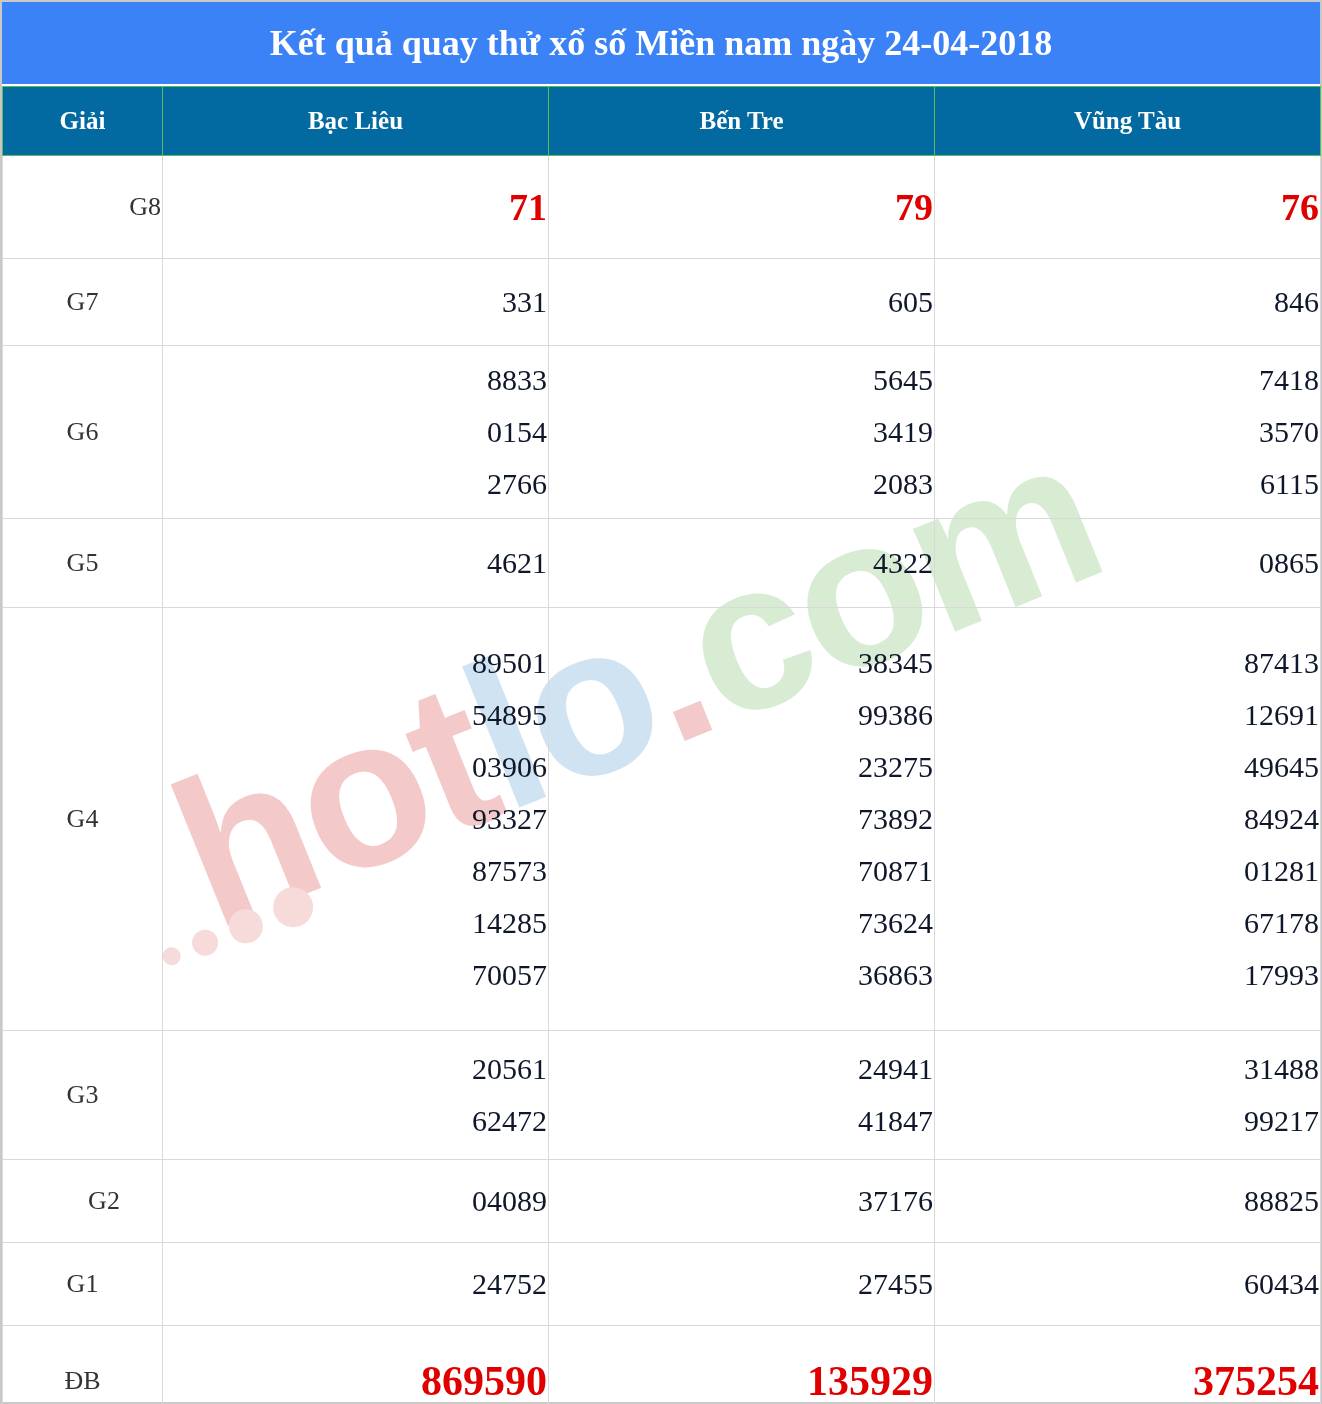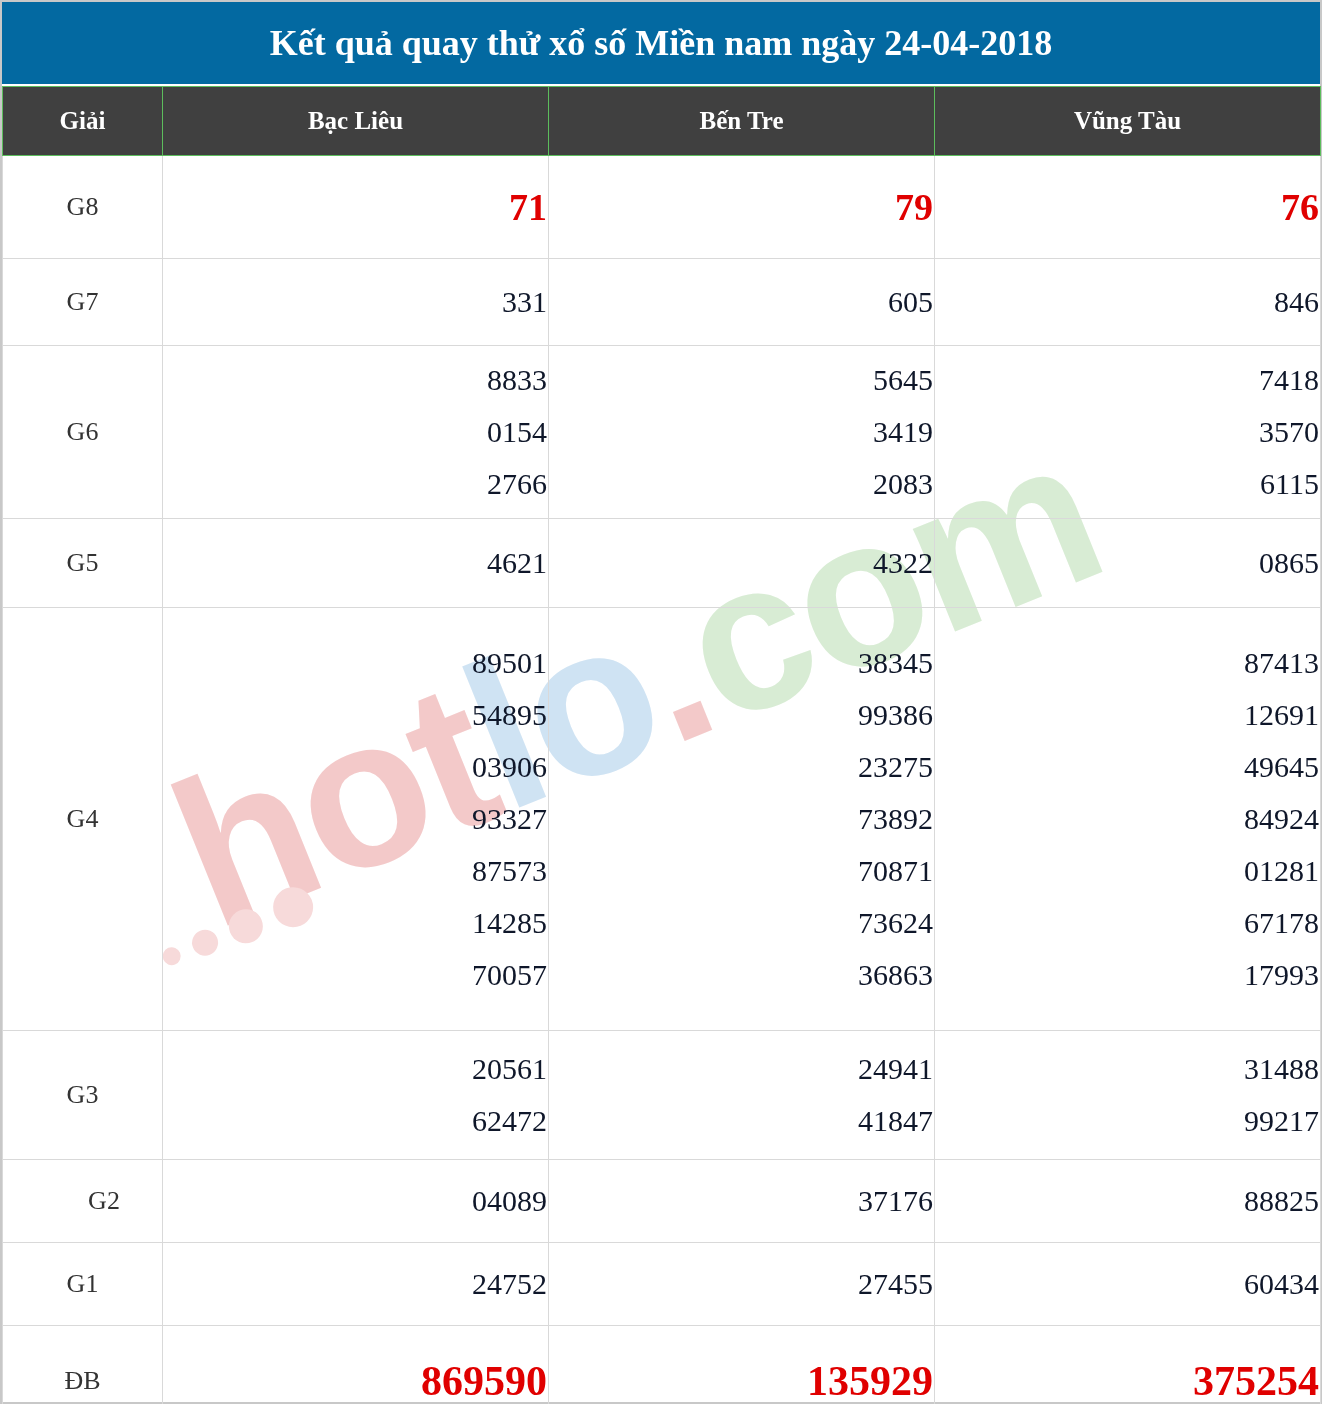--- a/index.html
+++ b/index.html
@@ -55,21 +55,21 @@
     display: inline-block;
     background: #f7dada;
     border-radius: 50%;
     margin-right: 14px;
     vertical-align: middle;
   }
 
   .header {
     position: relative;
     z-index: 2;
-    background: #0369a1;
+    background: #3b82f6;
     color: #ffffff;
     text-align: center;
     font-family: "Liberation Serif", serif;
     font-weight: bold;
     font-size: 36px;
     line-height: 82px;
     height: 82px;
     border-bottom: 2px solid #ffffff;
   }
 
@@ -80,21 +80,21 @@
     border-collapse: collapse;
     table-layout: fixed;
   }
   th, td {
     border: 1px solid #d9d9d9;
     text-align: center;
     vertical-align: middle;
     color: #222222;
   }
   thead th {
-    background: #404040;
+    background: #0369a1;
     color: #ffffff;
     font-size: 25px;
     font-weight: bold;
     height: 66px;
     border: 1px solid #5cbd5c;
   }
   col.c-prize { width: 160px; }
   col.c-prov  { width: 386px; }
 
   td.prize {
@@ -108,21 +108,21 @@
   }
   td.nums .n { display: block; text-align: right; }
 
   tr.r-g8 td.nums, tr.r-g8 td.prize { }
   tr.r-g8 td.nums {
     color: #e00000;
     font-weight: bold;
     font-size: 38px;
     line-height: 100px;
   }
-  tr.r-g8 td.prize { height: 100px; }
+  tr.r-g8 td.prize { height: 100px; text-align: right; }
 
   tr.r-g7 td { height: 84px; }
   tr.r-g6 td { height: 170px; }
   tr.r-g5 td { height: 86px; }
   tr.r-g4 td { height: 420px; }
   tr.r-g3 td { height: 126px; }
   tr.r-g2 td { height: 80px; padding-left: 44px; }
   tr.r-g1 td { height: 80px; }
   tr.r-db td { height: 108px; }
 

